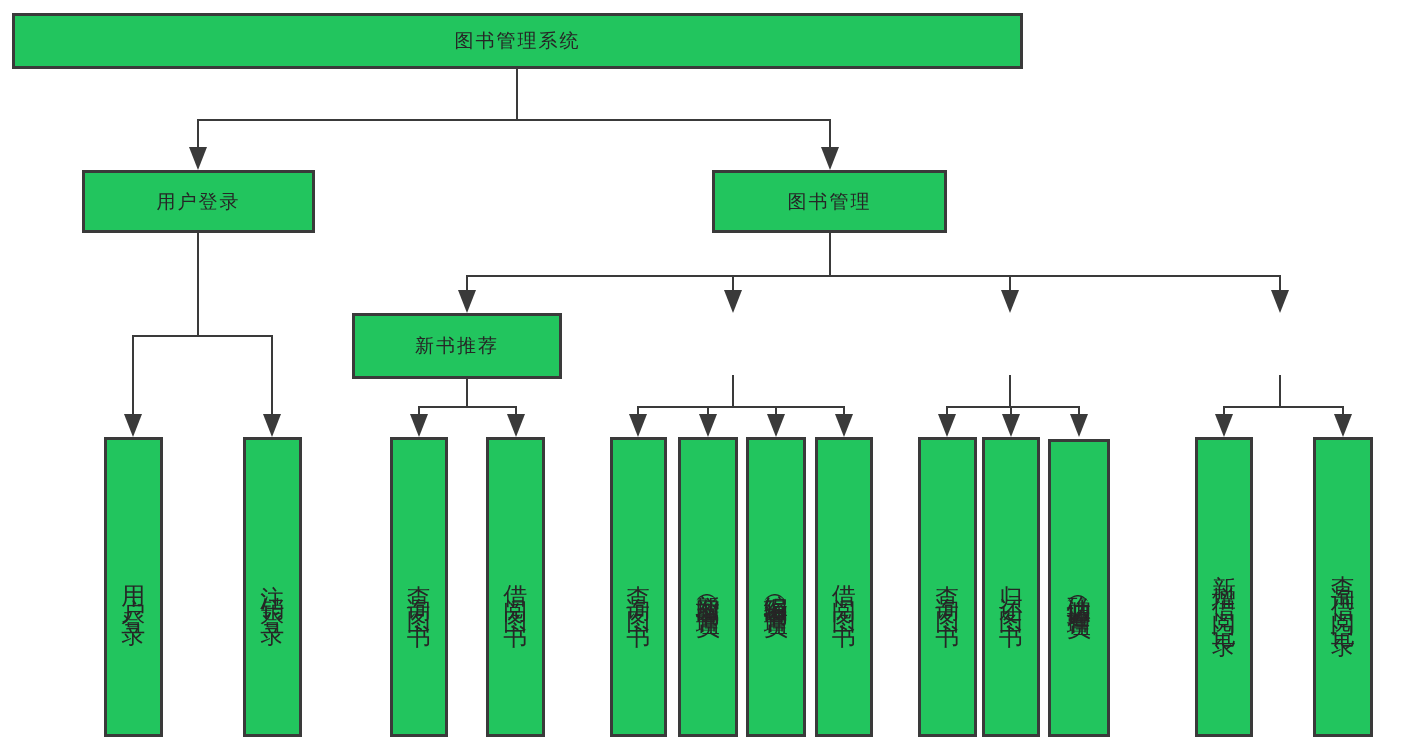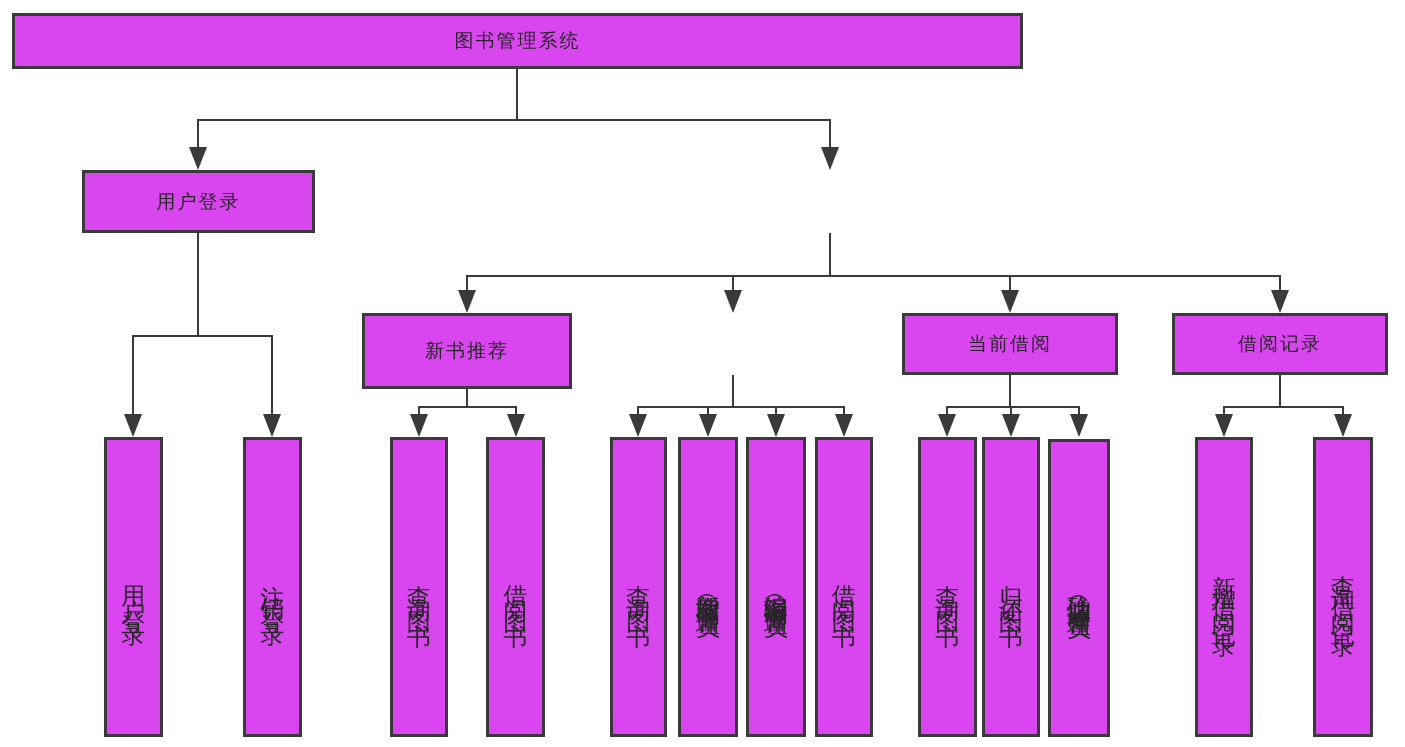--- a/index.html
+++ b/index.html
@@ -13,21 +13,21 @@
   .canvas{
     position:relative;
     width:1405px;height:747px;
     background:var(--bg);
     overflow:hidden;
   }
   .box{
     position:absolute;
     box-sizing:border-box;
     border:3px solid var(--line);
-    background:#d946ef;
+    background:#22c55e;
     display:flex;
     align-items:center;
     justify-content:center;
     color:var(--text);
   }
   .hnode span{
     font-size:19px;
     letter-spacing:2px;
     white-space:nowrap;
   }
@@ -123,29 +123,26 @@
       <div class="arrow" style="left: 1334px; top: 414px;"></div>
     </div>
 
   <div class="box hnode" style="left:12px;top:13px;width:1011px;height:56px">
     <span>图书管理系统</span>
   </div>
 
   <div class="box hnode" style="left:82px;top:170px;width:233px;height:63px">
     <span>用户登录</span>
   </div>
+  <div class="box hnode" style="left:712px;top:170px;width:235px;height:63px">
+    <span>图书管理</span>
+  </div>
 
-  <div class="box hnode" style="left:362px;top:313px;width:210px;height:76px">
+  <div class="box hnode" style="left:352px;top:313px;width:210px;height:66px">
     <span>新书推荐</span>
-  </div>
-  <div class="box hnode" style="left:902px;top:313px;width:216px;height:62px">
-    <span>当前借阅</span>
-  </div>
-  <div class="box hnode" style="left:1172px;top:313px;width:216px;height:62px">
-    <span>借阅记录</span>
   </div>
 
   <div class="box leaf leaf--s" style="left:104px;top:437px;width:59px;height:300px">
     <span>用户登录</span>
   </div>
   <div class="box leaf leaf--s" style="left:243px;top:437px;width:59px;height:300px">
     <span>注销登录</span>
   </div>
 
   <div class="box leaf leaf--s" style="left:390px;top:437px;width:58px;height:300px">

